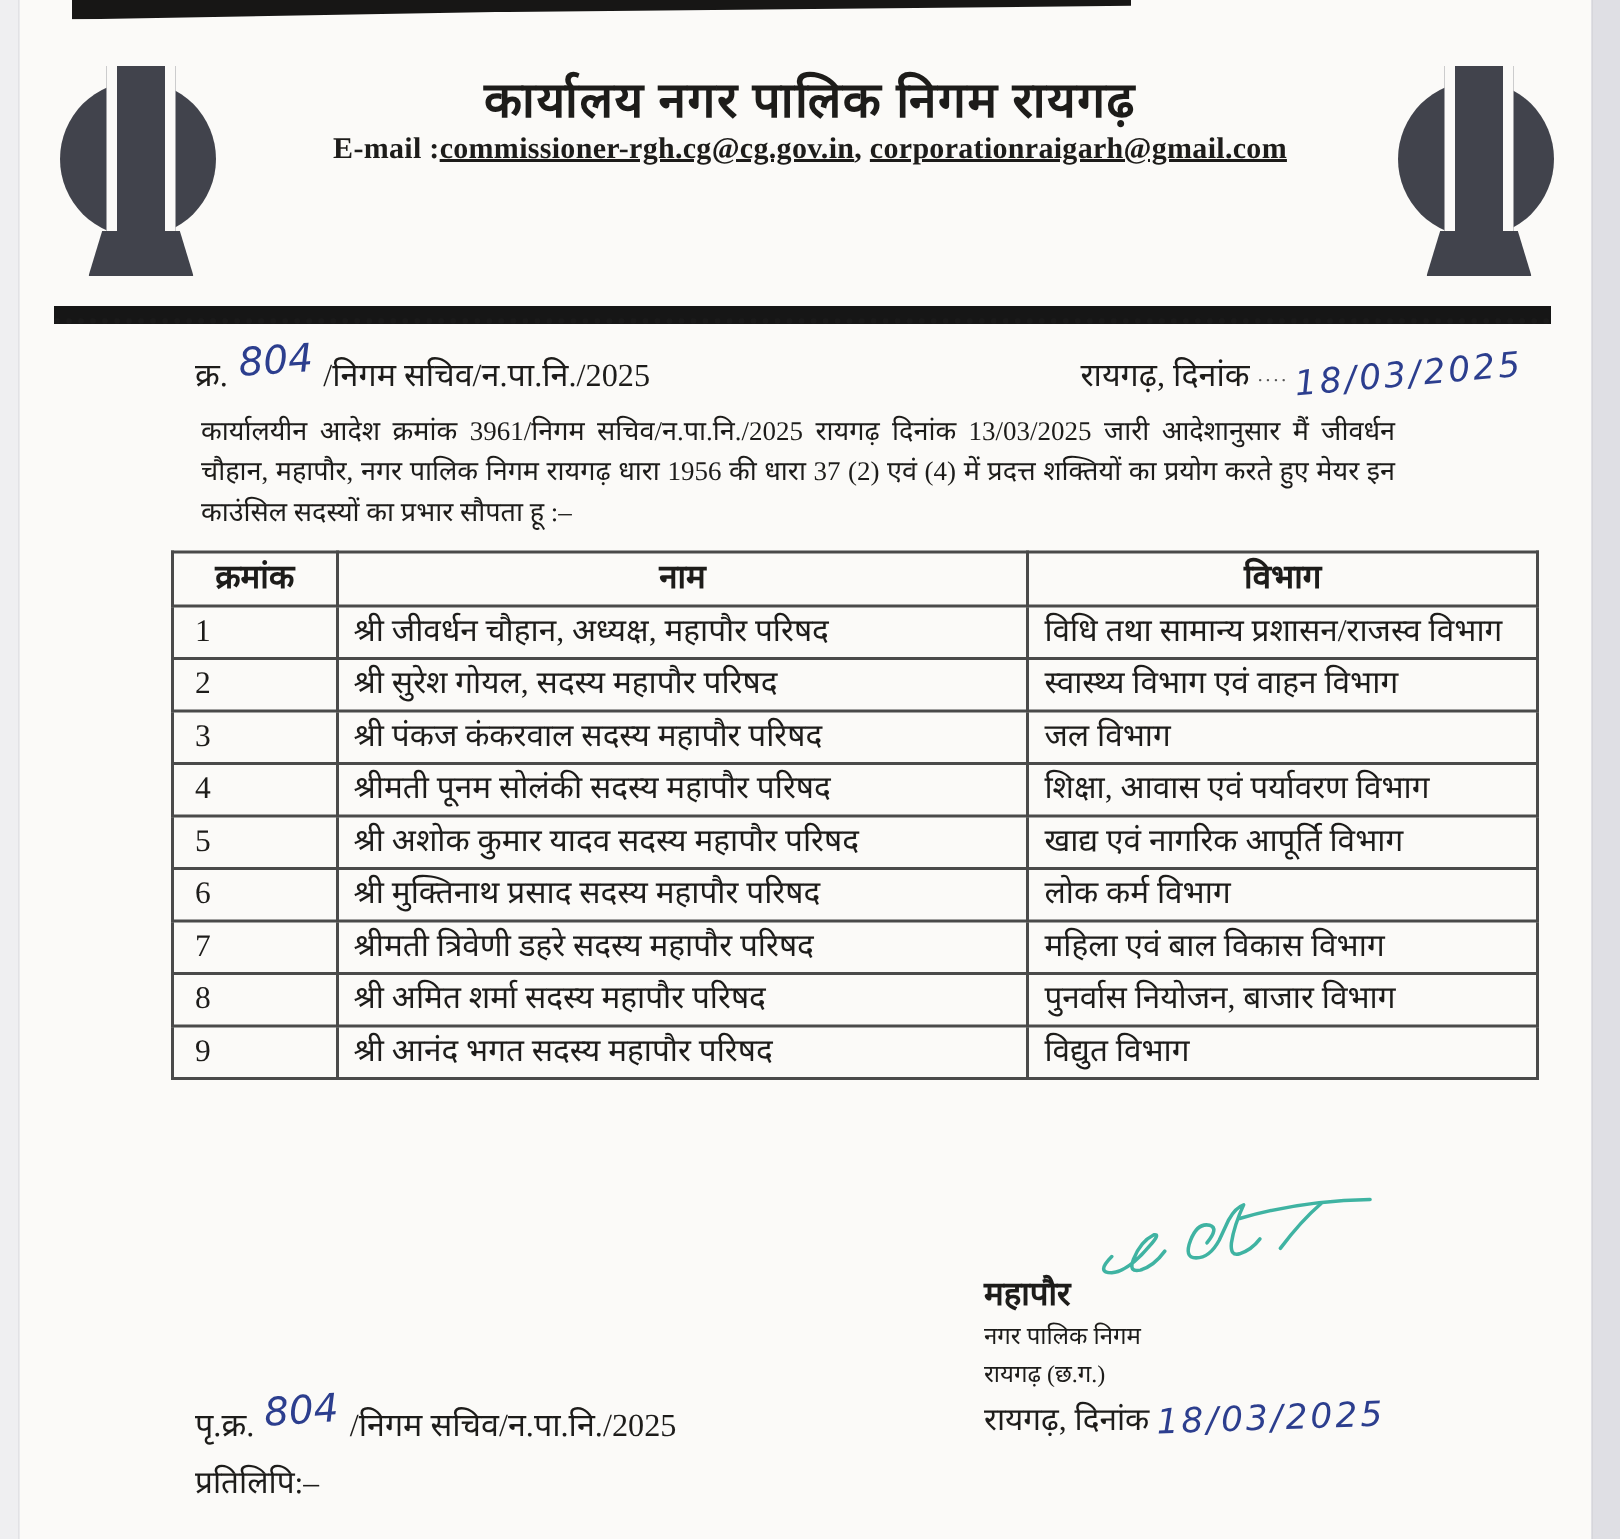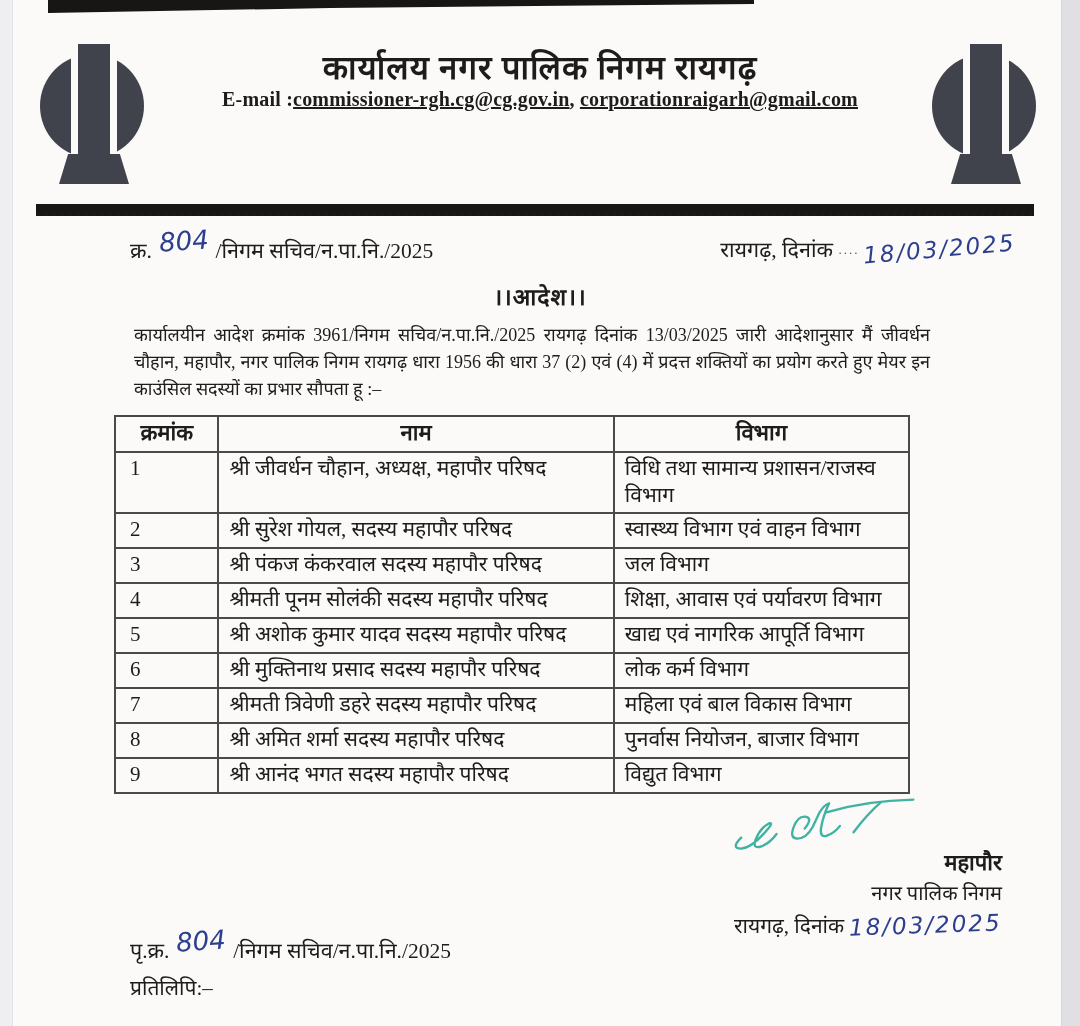--- a/index.html
+++ b/index.html
@@ -45,30 +45,30 @@
   .ref-row{display:flex;justify-content:space-between;margin:18px 64px 0 130px;font-size:21.5px;}
   .hand{display:inline-block;font-style:italic;color:var(--hand-blue);
     font-family:"DejaVu Sans","Liberation Sans",sans-serif;}
   .sup{position:relative;top:-8px;font-size:26px;margin:0 7px;transform:rotate(-4deg);}
   .date-slant{transform:rotate(-5deg);font-size:23px;letter-spacing:2px;margin-left:4px;}
   .dots{letter-spacing:2px;font-size:13px;color:#555;vertical-align:3px;}
   
   .order-heading{text-align:center;font-size:23px;font-weight:700;margin-top:16px;letter-spacing:1px;}
   .order-body{margin:10px 150px 0 134px;font-size:18px;line-height:1.5;text-align:justify;}
   
-  .order-table{border-collapse:collapse;margin:12px 0 0 114px;width:796px;font-size:21px;}
+  .order-table{border-collapse:collapse;margin:12px 0 0 114px;width:912px;font-size:21px;}
   .order-table th,.order-table td{border:2px solid #4a4a4a;padding:2px 10px;vertical-align:top;line-height:1.3;}
   .order-table thead th{font-weight:700;text-align:center;font-size:22px;height:30px;}
   .c-sr{width:84px;} .c-name{width:442px;} .c-dept{width:320px;}
   td.c-sr{padding-left:14px;height:29px;}
   
-  .sign-block{position:absolute;top:796px;left:656px;width:346px;text-align:right;z-index:3;}
+  .sign-block{position:absolute;top:796px;left:656px;width:346px;text-align:left;z-index:3;}
   .sig{width:252px;height:58px;color:var(--sig-teal);margin:0 0 -8px 48px;display:block;}
   .sig-title{font-size:22px;font-weight:700;}
-  .sig-line{font-size:20px;margin-top:3px;}
+  .sig-line{font-size:16px;margin-top:3px;}
   .sig-date{font-size:21px;margin-top:5px;white-space:nowrap;}
   .sig-date .hand{font-size:23px;letter-spacing:2px;transform:rotate(-2deg);}
   
   .dispatch-line{position:absolute;top:934px;left:130px;font-size:21.5px;}
   .copy-line{position:absolute;top:973px;left:130px;font-size:21px;}
 </style>
 </head>
 <body>
 
 <div class="page">
@@ -99,21 +99,20 @@
     </div>
   </header>
 
   <div class="rule"></div>
 
   <div class="ref-row">
     <div class="ref-left"><span>क्र.</span><span class="hand sup">804</span><span>/निगम सचिव/न.पा.नि./2025</span></div>
     <div class="ref-right"><span>रायगढ़, दिनांक</span> <span class="dots">....</span><span class="hand date-slant">18/03/2025</span></div>
   </div>
 
-  <div class="order-heading">।।आदेश।।</div>
 
   <p class="order-body">कार्यालयीन आदेश क्रमांक 3961/निगम सचिव/न.पा.नि./2025 रायगढ़ दिनांक 13/03/2025 जारी आदेशानुसार मैं जीवर्धन चौहान, महापौर, नगर पालिक निगम रायगढ़ धारा 1956 की धारा 37 (2) एवं (4) में प्रदत्त शक्तियों का प्रयोग करते हुए मेयर इन काउंसिल सदस्यों का प्रभार सौपता हू :–</p>
 
   <table class="order-table">
     <thead>
       <tr>
         <th class="c-sr">क्रमांक</th>
         <th class="c-name">नाम</th>
         <th class="c-dept">विभाग</th>
       </tr>
@@ -169,19 +168,20 @@
 
   <div class="sign-block">
     <svg class="sig" viewBox="0 0 240 64" fill="none" stroke="currentColor" stroke-width="2.6" stroke-linecap="round" stroke-linejoin="round">
       <path d="M22 46 q-12 12 0 12 q12 -1 28 -20 q8 -9 3 -8 q-10 5 -15 18 q-4 10 5 8 q10 -3 18 -14"></path>
       <path d="M92 36 q9 -11 2 -13 q-9 -2 -14 11 q-5 13 4 13 q10 0 17 -13 l7 -15 q5 -9 11 -11 q-7 15 -9 28 q-1 10 6 8 q9 -3 15 -11"></path>
       <path d="M116 18 q44 -13 96 -14"></path>
       <path d="M146 40 q15 -20 30 -33"></path>
     </svg>
     <div class="sig-title">महापौर</div>
     <div class="sig-line">नगर पालिक निगम</div>
+    <div class="sig-line">रायगढ़ (छ.ग.)</div>
     <div class="sig-date"><span>रायगढ़, दिनांक</span> <span class="hand">18/03/2025</span></div>
   </div>
 
   <div class="dispatch-line"><span>पृ.क्र.</span><span class="hand sup">804</span><span>/निगम सचिव/न.पा.नि./2025</span></div>
 
   <div class="copy-line">प्रतिलिपि:–</div>
 </div>
 
 </body></html>

